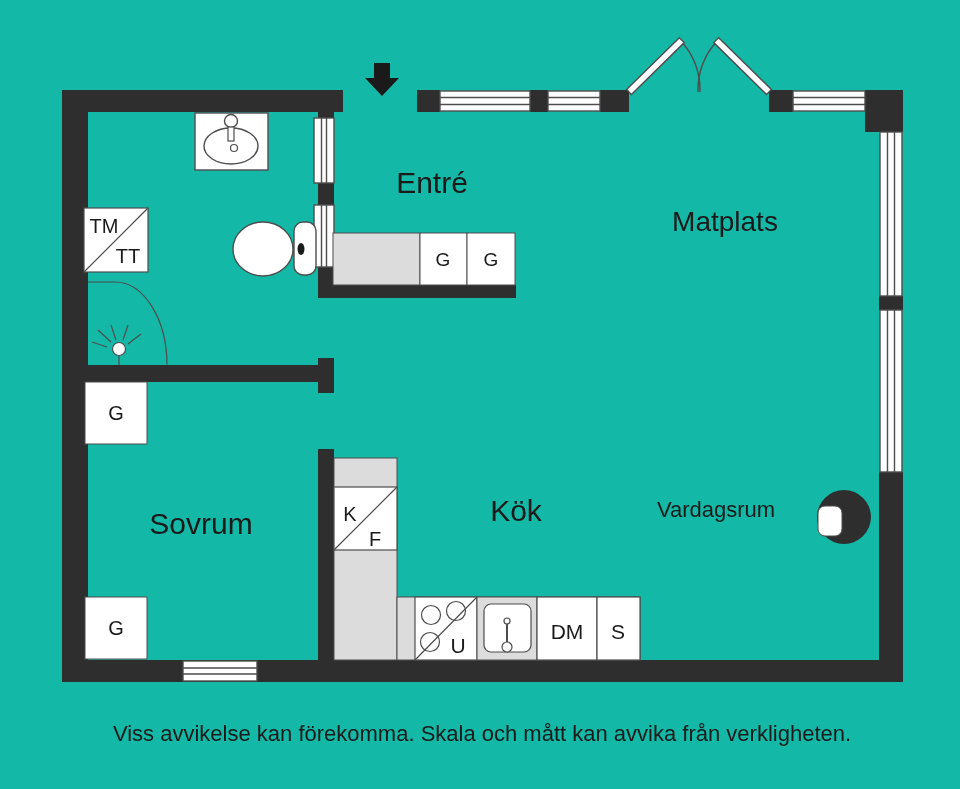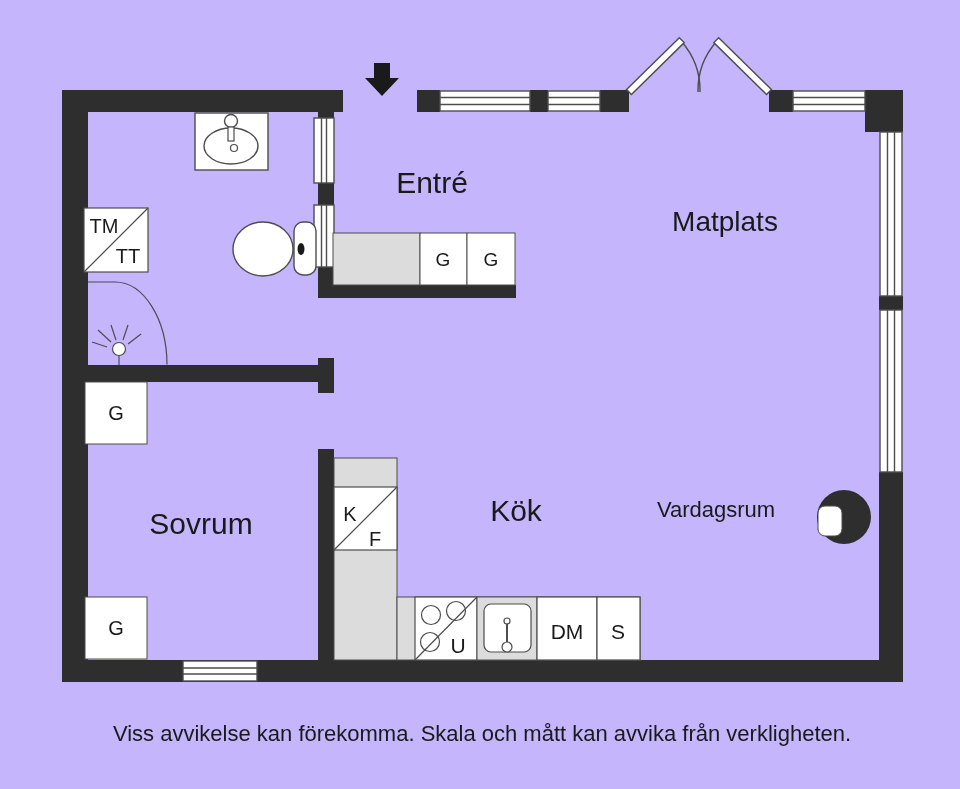--- a/index.html
+++ b/index.html
@@ -1,16 +1,16 @@
 <!DOCTYPE html>
 <html><head>
 <meta charset="utf-8">
 <style>
   html,body{margin:0;padding:0;background:#ffffff;}
-  .plan-wrap{position:relative;width:960px;height:789px;background:#c4b5fd;overflow:hidden;}
+  .plan-wrap{position:relative;width:960px;height:789px;background:#14b8a6;overflow:hidden;}
   svg{display:block;}
   text{font-family:"Liberation Sans","DejaVu Sans",sans-serif;}
   .walls{shape-rendering:crispEdges;}
 </style>
 </head>
 <body>
 
 <div class="plan-wrap">
 <svg width="960" height="789" viewBox="0 0 960 789" xmlns="http://www.w3.org/2000/svg">
 

